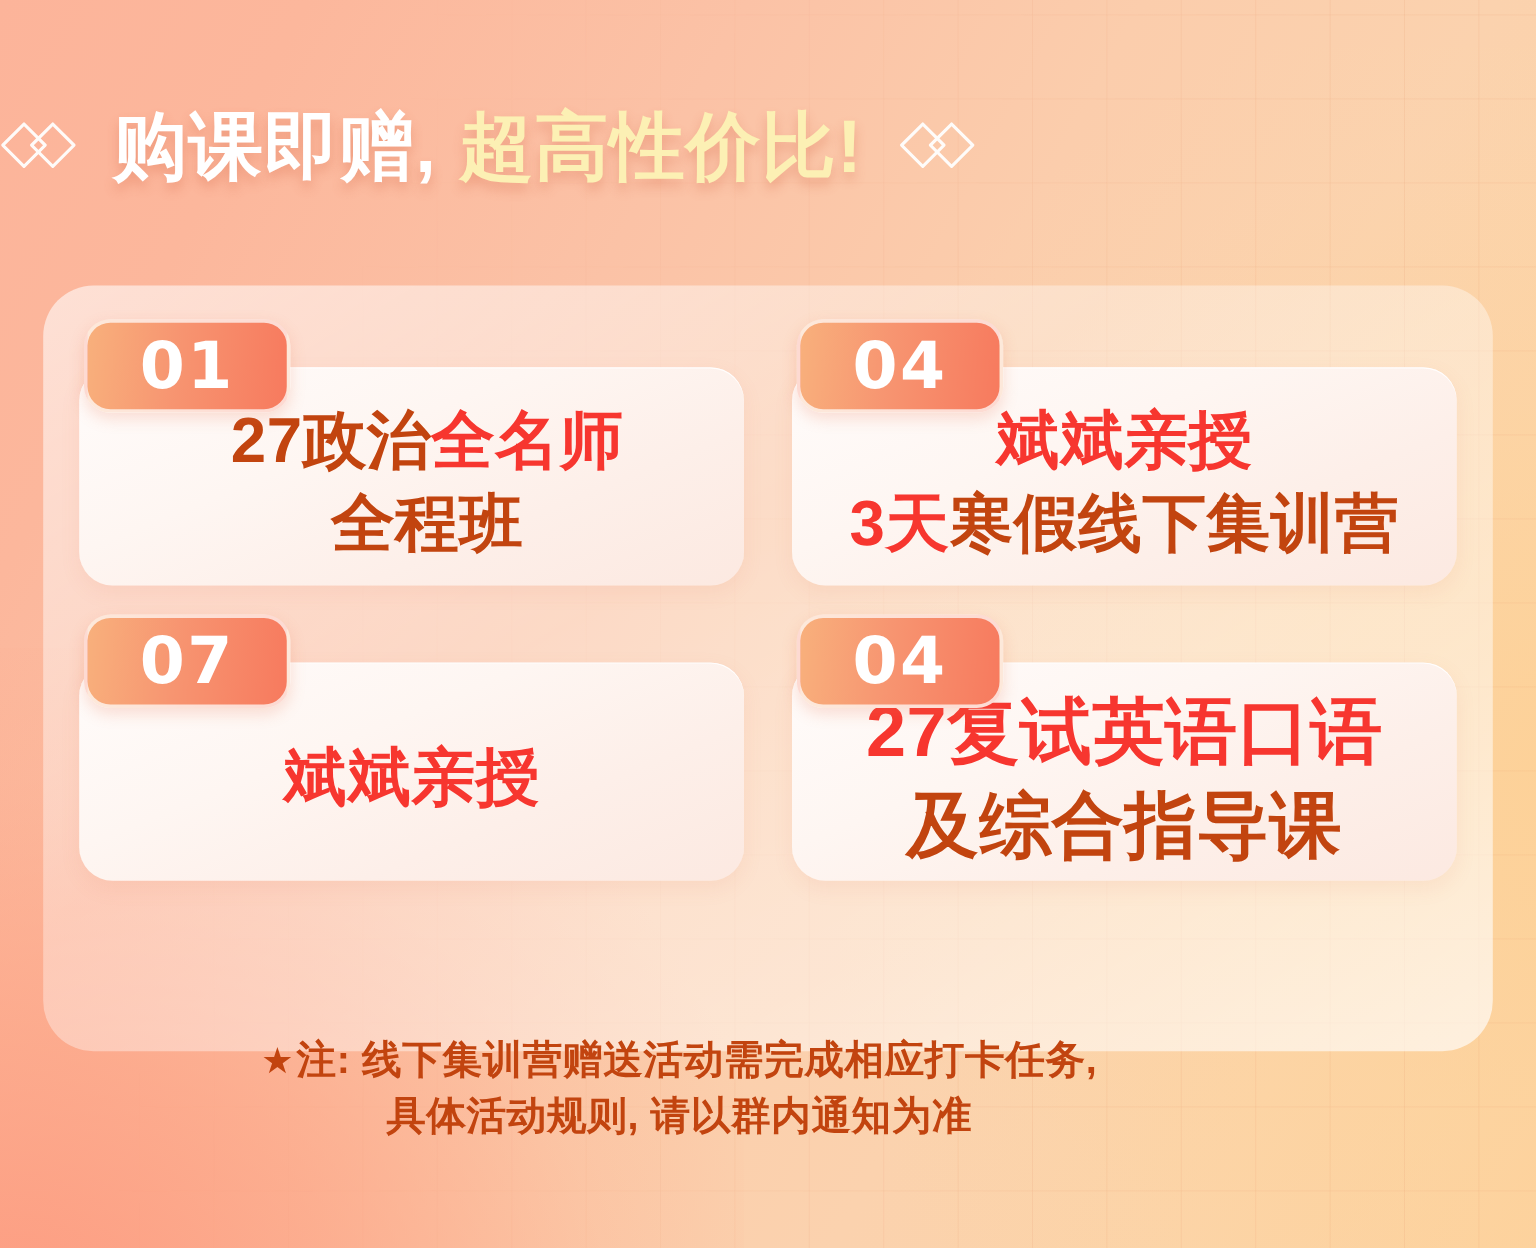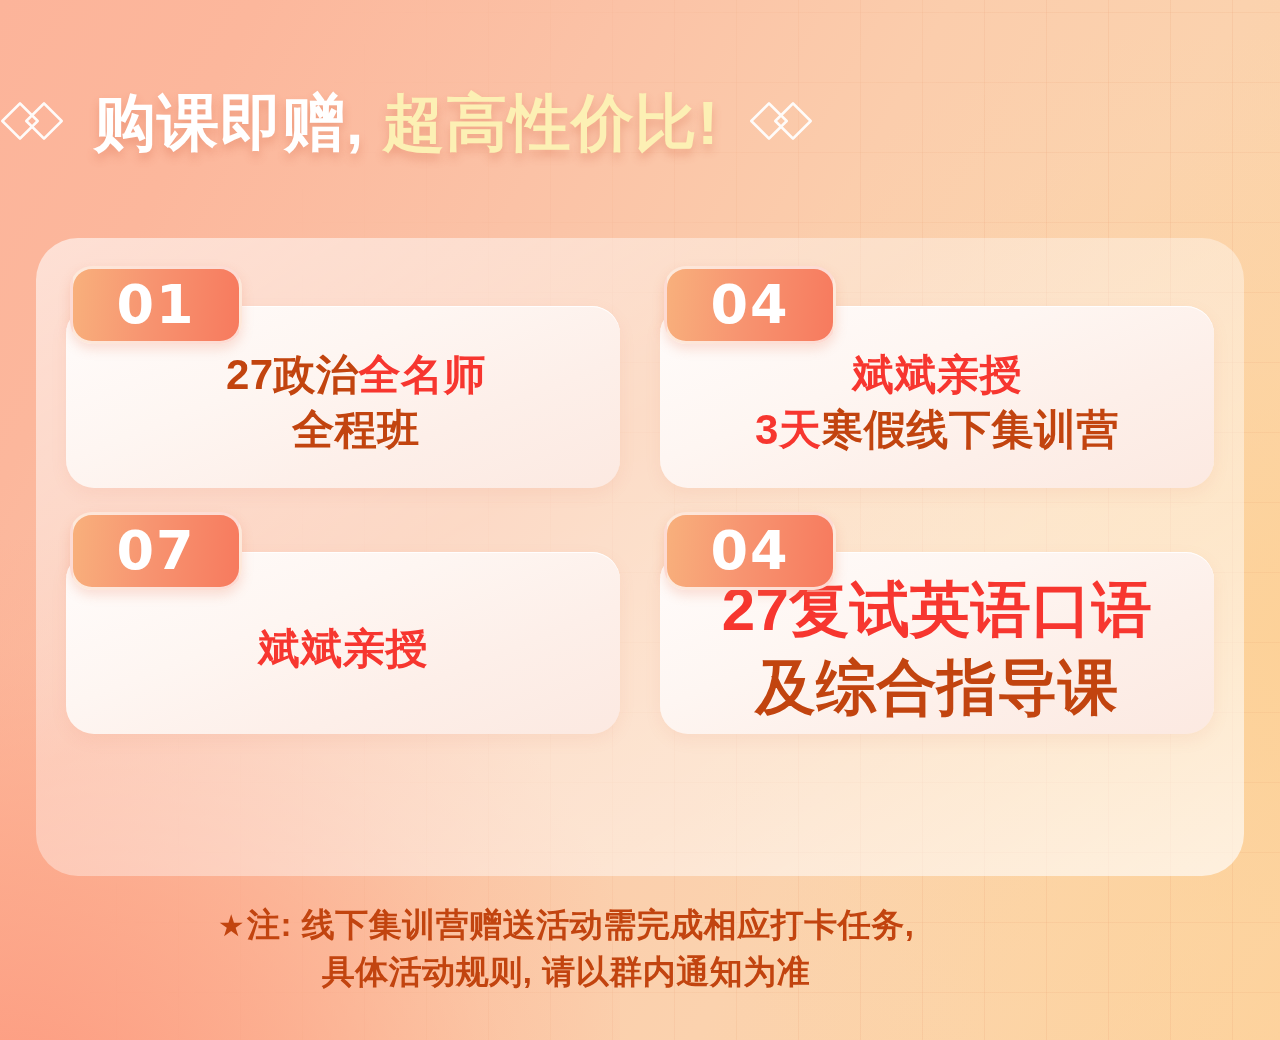--- a/index.html
+++ b/index.html
@@ -192,38 +192,38 @@
     letter-spacing: 2px;
     font-family: "DejaVu Sans", "Liberation Sans", sans-serif;
   }
 
   
   .card-lines {
     padding: 0 26px 6px 26px;
     margin-top: 18px;
   }
   .card-line {
-    font-size: 42px;
+    font-size: 53px;
     font-weight: 700;
     line-height: 1.30;
     letter-spacing: 0.5px;
     white-space: nowrap;
   }
   .t-dark { color: #C2440F; }
   .t-red  { color: #F7362F; }
 
   
   .card[data-card-index="0"] .card-lines { padding-left: 52px; }
   .card[data-card-index="3"] .card-line { font-size: 60px; }
 
   
   .footnote {
     position: absolute;
     left: 0;
-    top: 902px;
+    top: 860px;
     width: 1132px;
     text-align: center;
     z-index: 4;
     color: #C2440F;
   }
   .footnote-line {
     font-size: 33px;
     font-weight: 700;
     line-height: 1.42;
     letter-spacing: 0.5px;

